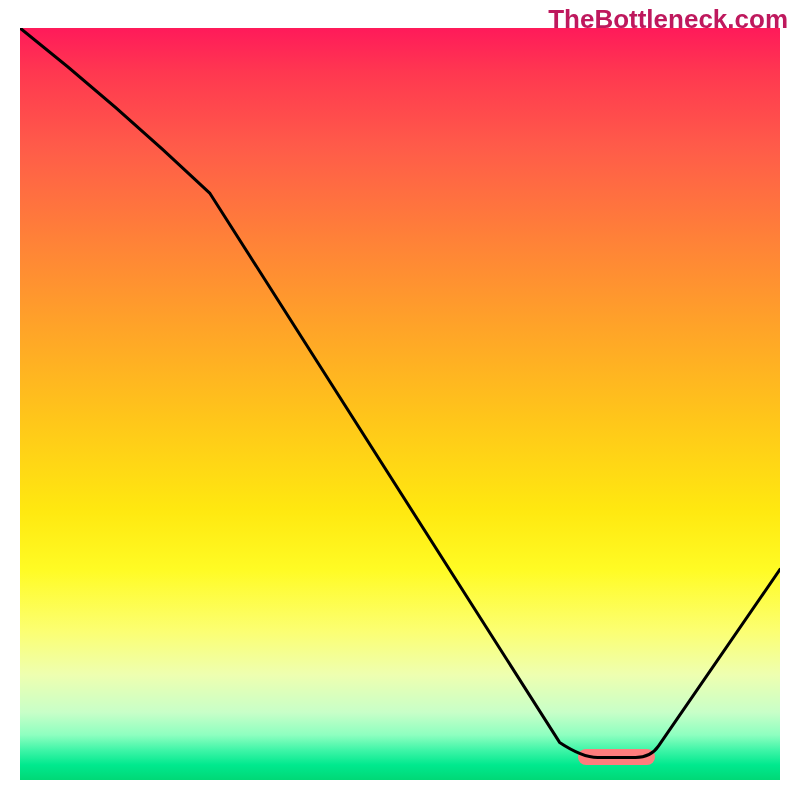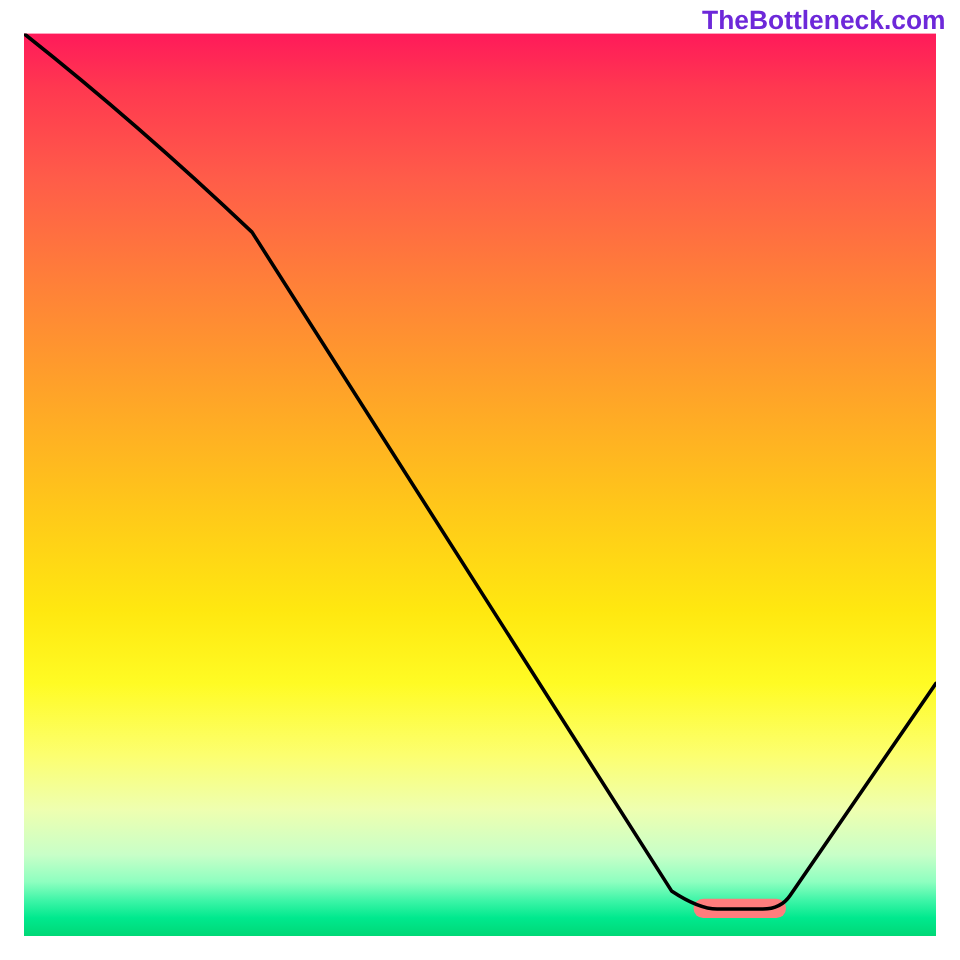--- a/index.html
+++ b/index.html
@@ -9,23 +9,23 @@
     height: 800px;
     background: #ffffff;
     position: relative;
     overflow: hidden;
     font-family: Arial, sans-serif;
   }
   .watermark {
     position: absolute;
     top: 4px;
     right: 12px;
-    font-size: 22px;
+    font-size: 26px;
     font-weight: bold;
-    color: #6d28d9;
+    color: #be185d;
     z-index: 10;
   }
   .plot-area {
     position: absolute;
     left: 20px;
     top: 28px;
     width: 760px;
     height: 752px;
   }
   .gradient-bg {

